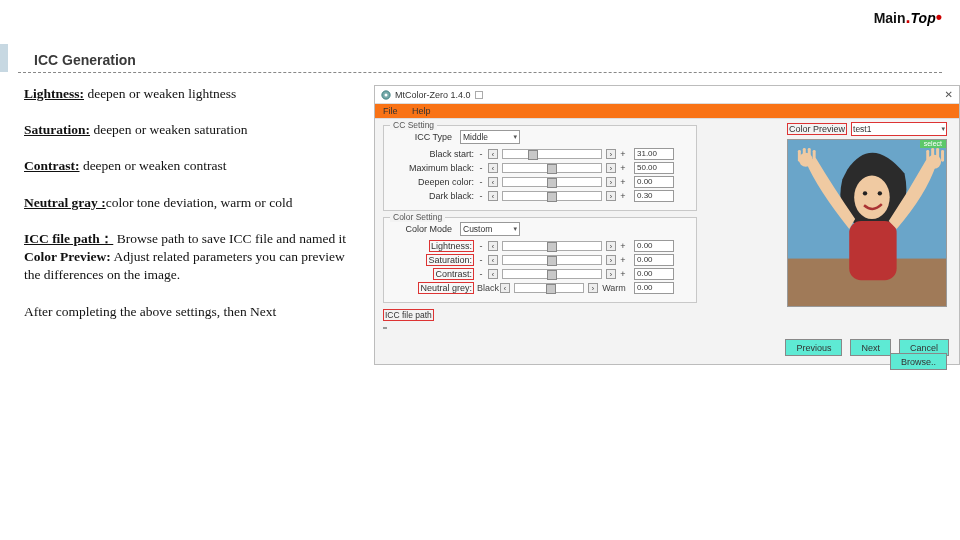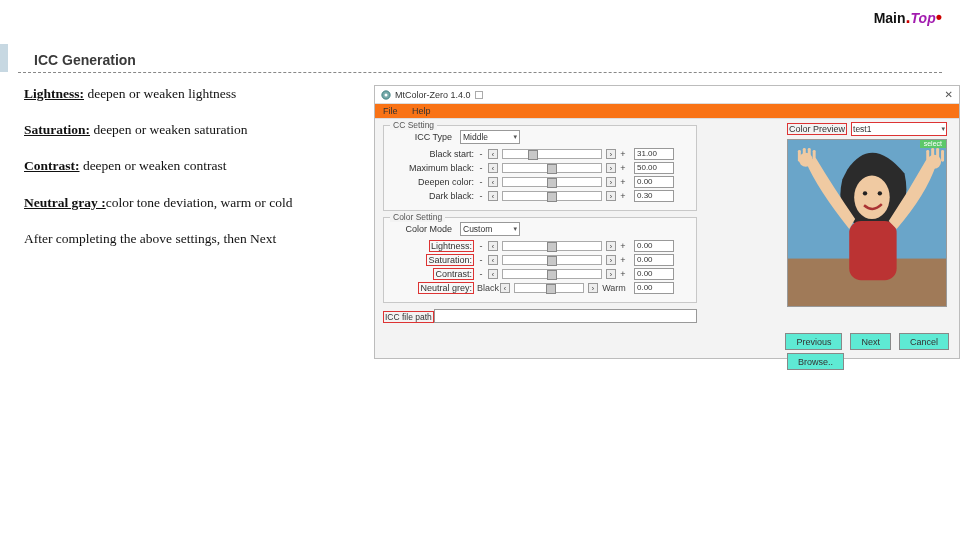--- a/index.html
+++ b/index.html
@@ -1,21 +1,21 @@
 <!DOCTYPE html>
 <html><head>
 <meta charset="utf-8">
 <style>
   * { box-sizing: border-box; margin: 0; padding: 0; }
   body { width: 960px; height: 540px; font-family: "Segoe UI", Arial, sans-serif; background: #fff; overflow: hidden; position: relative; }
   .slide-title { font-size: 14px; font-weight: 600; color: #3a3a3a; padding: 8px 0 4px 26px; border-left: 8px solid #c7d8e2; margin-top: 44px; }
   .title-underline { margin: 0 18px; border-bottom: 1.5px dashed #888; }
   .logo { position: absolute; top: 10px; right: 18px; font-size: 14px; font-weight: 700; }
   .logo .main { color: #111; }
-  .logo .top { color: #a21caf; font-style: italic; }
+  .logo .top { color: #000000; font-style: italic; }
   .logo .dot { color: #c00; font-size: 18px; line-height: 0; }
   .content { display: flex; padding: 12px 0 0 24px; gap: 10px; }
   .left { width: 340px; font-size: 13.5px; line-height: 1.35; color: #111; font-family: "Times New Roman", serif; }
   .left p { margin-bottom: 18px; }
   .left b { font-weight: 700; }
   .left u { text-decoration: underline; }
   .right { flex: 1; position: relative; border-radius: 31px; }
   .app { border: 1px solid #bcbcbc; background: #f3f3f3; font-size: 9px; color: #333; position: relative; }
   .app-title { display: flex; align-items: center; gap: 4px; padding: 3px 6px; background: #fff; border-bottom: 1px solid #ddd; }
   .app-title .gear { width: 10px; height: 10px; display: inline-block; }
@@ -36,21 +36,21 @@
   .select { height: 14px; border: 1px solid #999; background: #fff; padding: 0 2px; font-size: 8.5px; display: flex; align-items: center; justify-content: space-between; }
   .select .chev { font-size: 7px; color: #555; margin-left: 5px; }
   .toprow { display: flex; align-items: center; gap: 8px; margin-bottom: 4px; }
   .preview-col { position: absolute; right: 12px; top: 36px; width: 160px; }
   .preview-head { display: flex; align-items: center; gap: 4px; margin-bottom: 3px; }
   .preview-head .sel { flex: 1; }
   .hlbox { border: 1.5px solid #d33; padding: 0 1px; }
   .preview-img { width: 160px; height: 168px; border: 1px solid #999; overflow: hidden; position: relative; }
   .preview-img svg { display: block; width: 100%; height: 100%; }
   .select-badge { position: absolute; top: 0; right: 0; background: #5cc86a; color: #fff; font-size: 7px; padding: 0 4px 1px 4px; }
-  .pathrow { display: flex; align-items: flex-end; margin: 6px 8px 4px 8px; }
+  .pathrow { display: flex; align-items: flex-start; gap: 6px; margin: 6px 8px 4px 8px; flex-direction: column; }
   .pathrow .lbl2 { font-size: 8.5px; }
   .pathrow .field { flex: 1; height: 14px; border: 1px solid #999; background: #fff; }
   .btn { height: 17px; padding: 0 10px; border: 1px solid #888; background: #5eead4; font-size: 9px; display: inline-flex; align-items: center; }
   .footer-btns { display: flex; gap: 8px; justify-content: flex-end; padding: 6px 10px 8px 0; }
   .lbl-area { width: 68px; display: flex; justify-content: flex-end; align-items: center; }
   .left-area { width: 330px; }
   .app-body { display: flex; }
 </style>
 </head>
 <body>
@@ -60,20 +60,24 @@
 <div class="logo">
   <span class="main">Main</span><span class="dot">.</span><span class="top">Top</span><span class="dot">•</span>
 </div>
 
 <div class="content">
   <div class="left">
     <p><b><u>Lightness:</u></b><span> deepen or weaken lightness</span></p>
     <p><b><u>Saturation:</u></b><span> deepen or weaken saturation</span></p>
     <p><b><u>Contrast:</u></b><span> deepen or weaken contrast</span></p>
     <p><b><u>Neutral gray :</u></b><span>color tone deviation, warm or cold</span></p>
+    <p>
+      <b><u>ICC file path：</u></b> <span>Browse path  to save  ICC file and named it</span><br>
+      <b>Color Preview:</b><span> Adjust related parameters you can preview the differences on the image.</span>
+    </p>
     <p>After completing the above settings, then Next</p>
   </div>
 
   <div class="right">
     <div class="app">
       <div class="app-title">
         <span class="gear">
           <svg viewBox="0 0 12 12">
               <circle cx="6" cy="6" r="5" fill="#7aa" stroke="#377"></circle>
               <circle cx="6" cy="6" r="1.8" fill="#fff"></circle>
@@ -255,21 +259,21 @@
                   <rect x="15" y="8" width="3" height="14" rx="1.4"></rect>
                   <rect x="20" y="8" width="3" height="14" rx="1.4"></rect>
                   <rect x="25" y="10" width="3" height="12" rx="1.4"></rect>
                 <rect x="140" y="10" width="3" height="12" rx="1.4"></rect>
                   <rect x="145" y="8" width="3" height="14" rx="1.4"></rect>
                   <rect x="150" y="8" width="3" height="14" rx="1.4"></rect>
                   <rect x="155" y="10" width="3" height="12" rx="1.4"></rect>
               </g>
             </svg>
           </div>
-          <div style="display:flex;justify-content:flex-start;margin-top:46px;">
+          <div style="display:flex;justify-content:flex-end;margin-top:46px;">
             <div class="btn hlbox">Browse..</div>
           </div>
         </div>
       </div>
 
       <div class="footer-btns">
         <div class="btn">Previous</div>
         <div class="btn">Next</div>
         <div class="btn">Cancel</div>
       </div>

